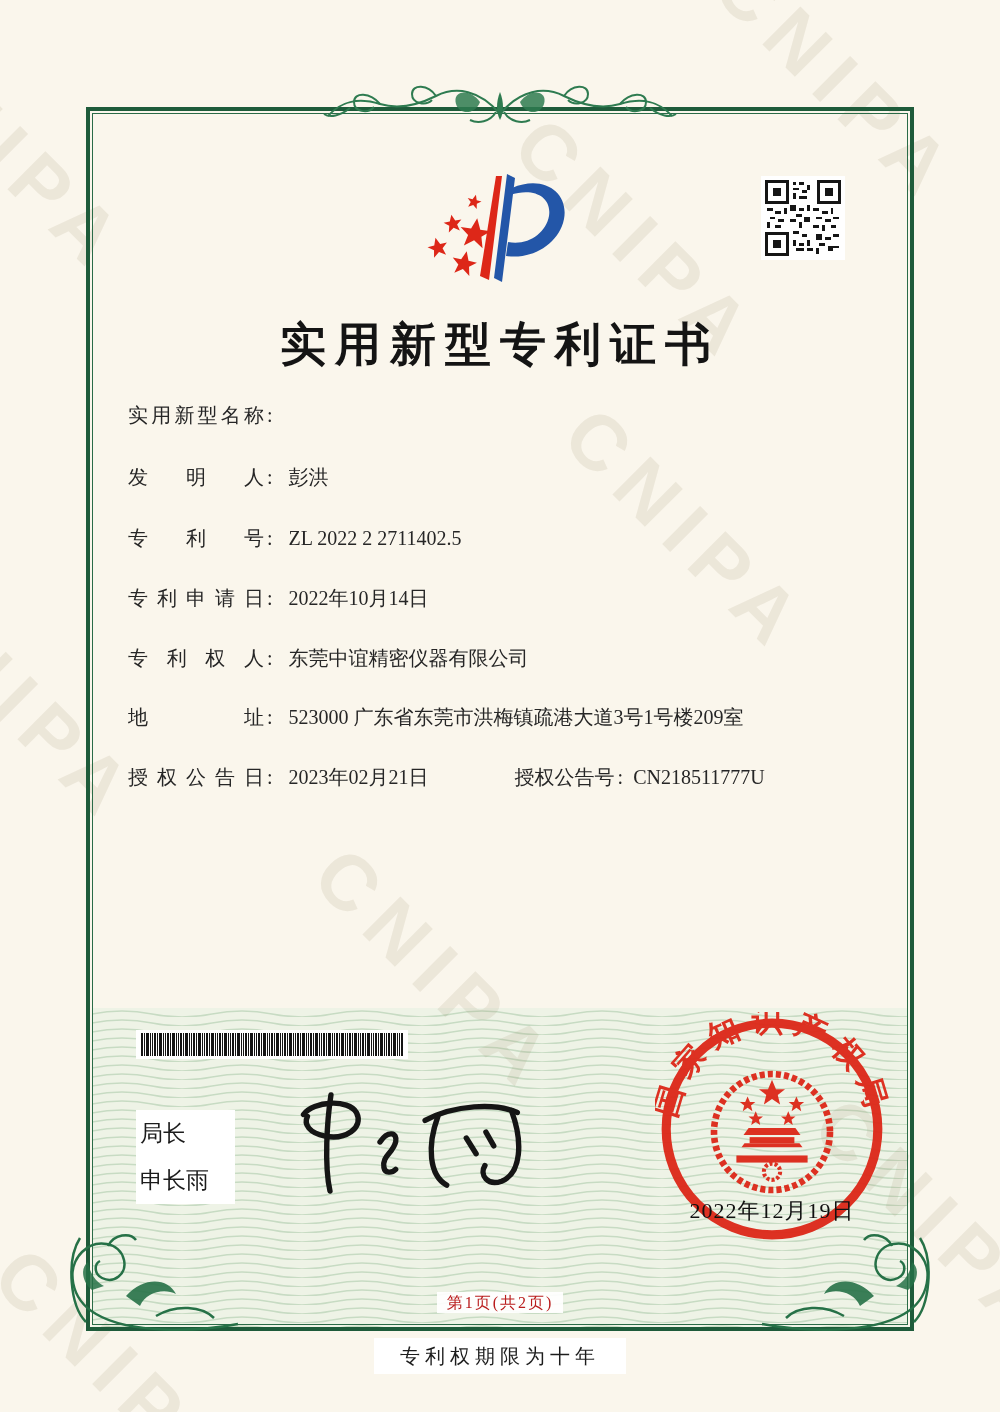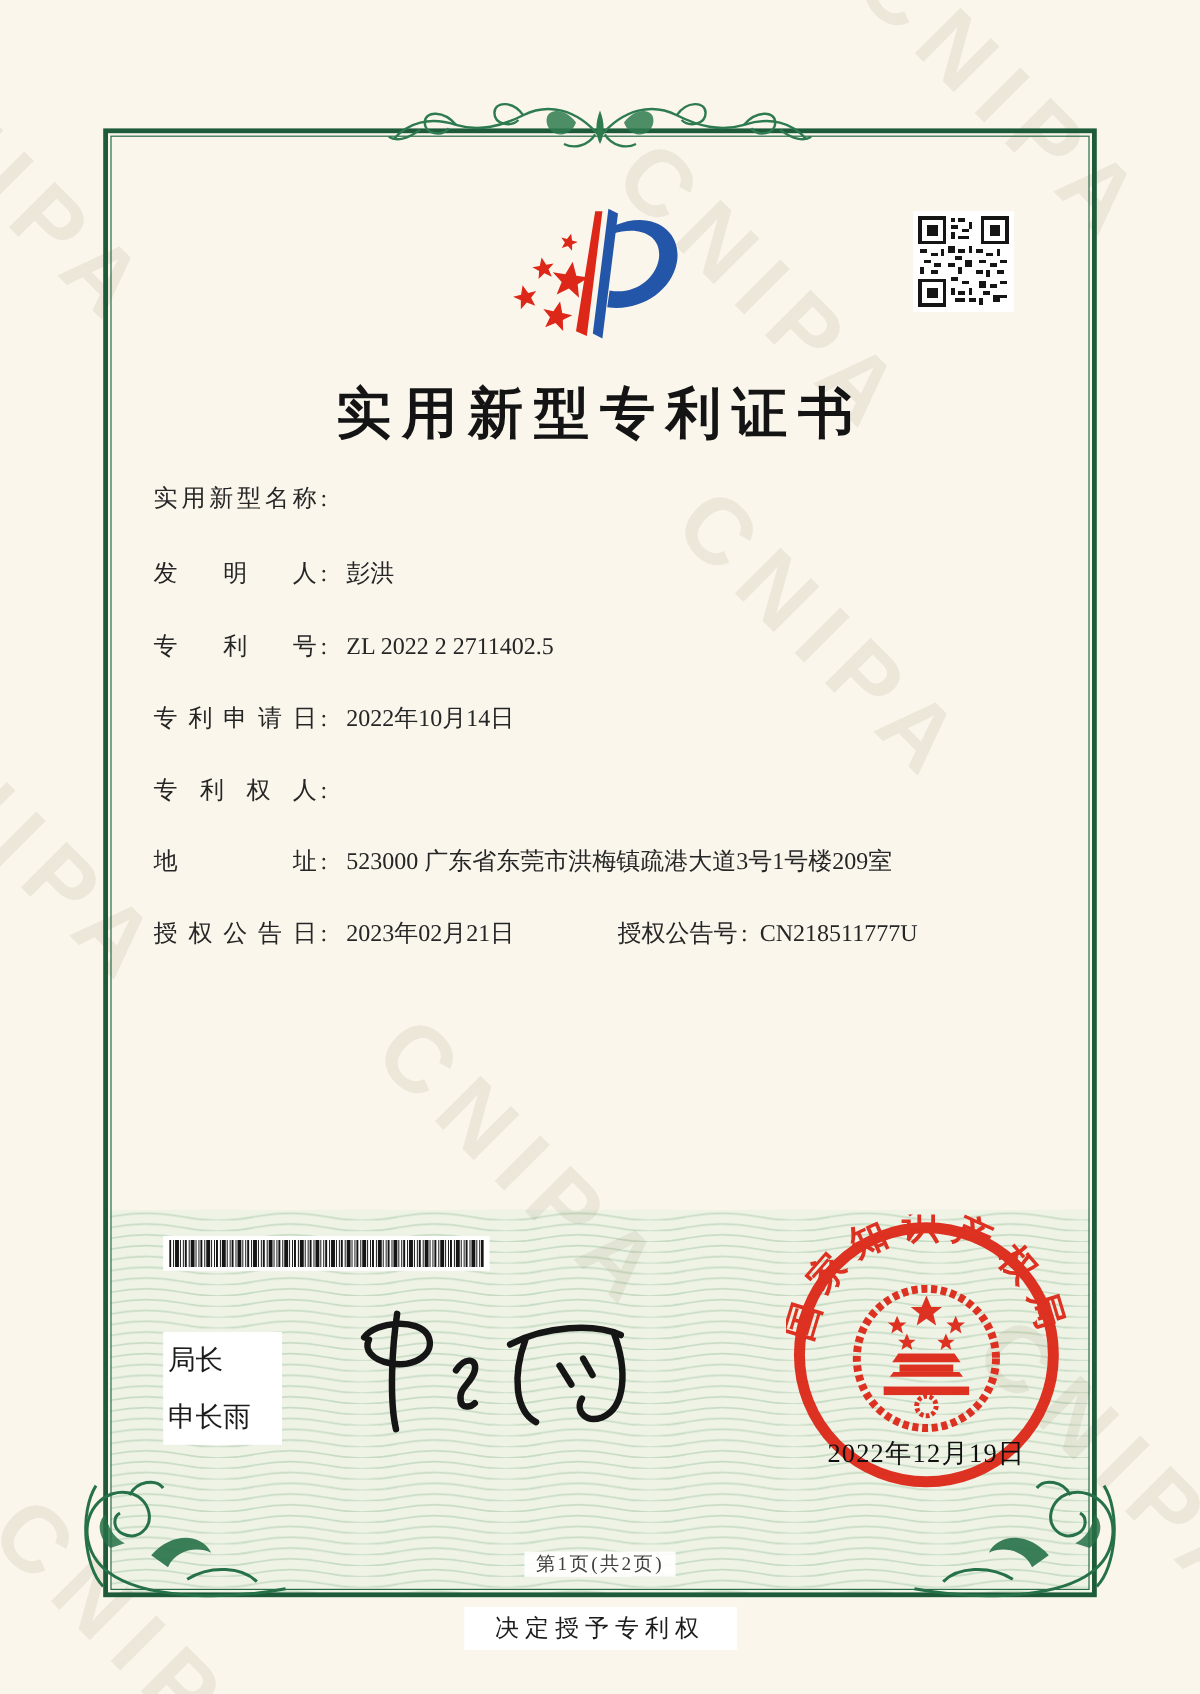--- a/index.html
+++ b/index.html
@@ -50,21 +50,21 @@
   .signer .line{margin-top:2px;}
   .signer .line + .line{margin-top:16px;}
 
   .signature{position:absolute;left:278px;top:1080px;z-index:4;}
 
   .seal{position:absolute;left:655px;top:1012px;z-index:5;opacity:.95;}
   .seal-date{position:absolute;left:655px;top:1196px;width:234px;text-align:center;font-size:22px;
              letter-spacing:1px;color:#101010;z-index:6;font-family:Liberation Serif, serif;}
 
   .page-num{position:absolute;left:0;top:1293px;width:100%;text-align:center;font-size:16px;
-            letter-spacing:2px;color:#404040;z-index:4;}
+            letter-spacing:2px;color:#b91c1c;z-index:4;}
   .page-num span{background:rgba(255,255,255,.92);padding:2px 10px;}
 
   .cont-note{position:absolute;left:0;top:1343px;width:100%;text-align:center;z-index:4;}
   .cont-note span{background:#fff;padding:7px 26px;font-size:20px;letter-spacing:5px;color:#1c1c1c;}
 </style>
 </head>
 <body>
 
 <div id="page">
 
@@ -176,20 +176,21 @@
       <span>ZL 2022 2 2711402.5</span>
   </div>
   <div class="field-row" style="top:585px">
     <span class="flabel">专利申请日</span>
       <span class="colon">:</span>
       <span>2022年10月14日</span>
   </div>
   <div class="field-row" style="top:645px">
     <span class="flabel">专利权人</span>
       <span class="colon">:</span>
+      <span>东莞中谊精密仪器有限公司</span>
   </div>
   <div class="field-row" style="top:704px">
     <span class="flabel">地址</span>
       <span class="colon">:</span>
       <span>523000 广东省东莞市洪梅镇疏港大道3号1号楼209室</span>
   </div>
   <div class="field-row" style="top:764px">
     <span class="flabel">授权公告日</span>
       <span class="colon">:</span>
       <span>2023年02月21日</span>
@@ -255,16 +256,16 @@
       <rect x="80" y="141" width="70" height="7"></rect>
       <circle cx="115" cy="157" r="8" fill="none" stroke="#DD2718" stroke-width="4" stroke-dasharray="3 2"></circle>
     </g>
   </svg>
   <div class="seal-date">2022年12月19日</div>
 
   <div class="page-num">
     <span>第1页(共2页)</span>
   </div>
   <div class="cont-note">
-    <span>决定授予专利权</span>
+    <span>专利权期限为十年</span>
   </div>
 
 </div>
 
 </body></html>

